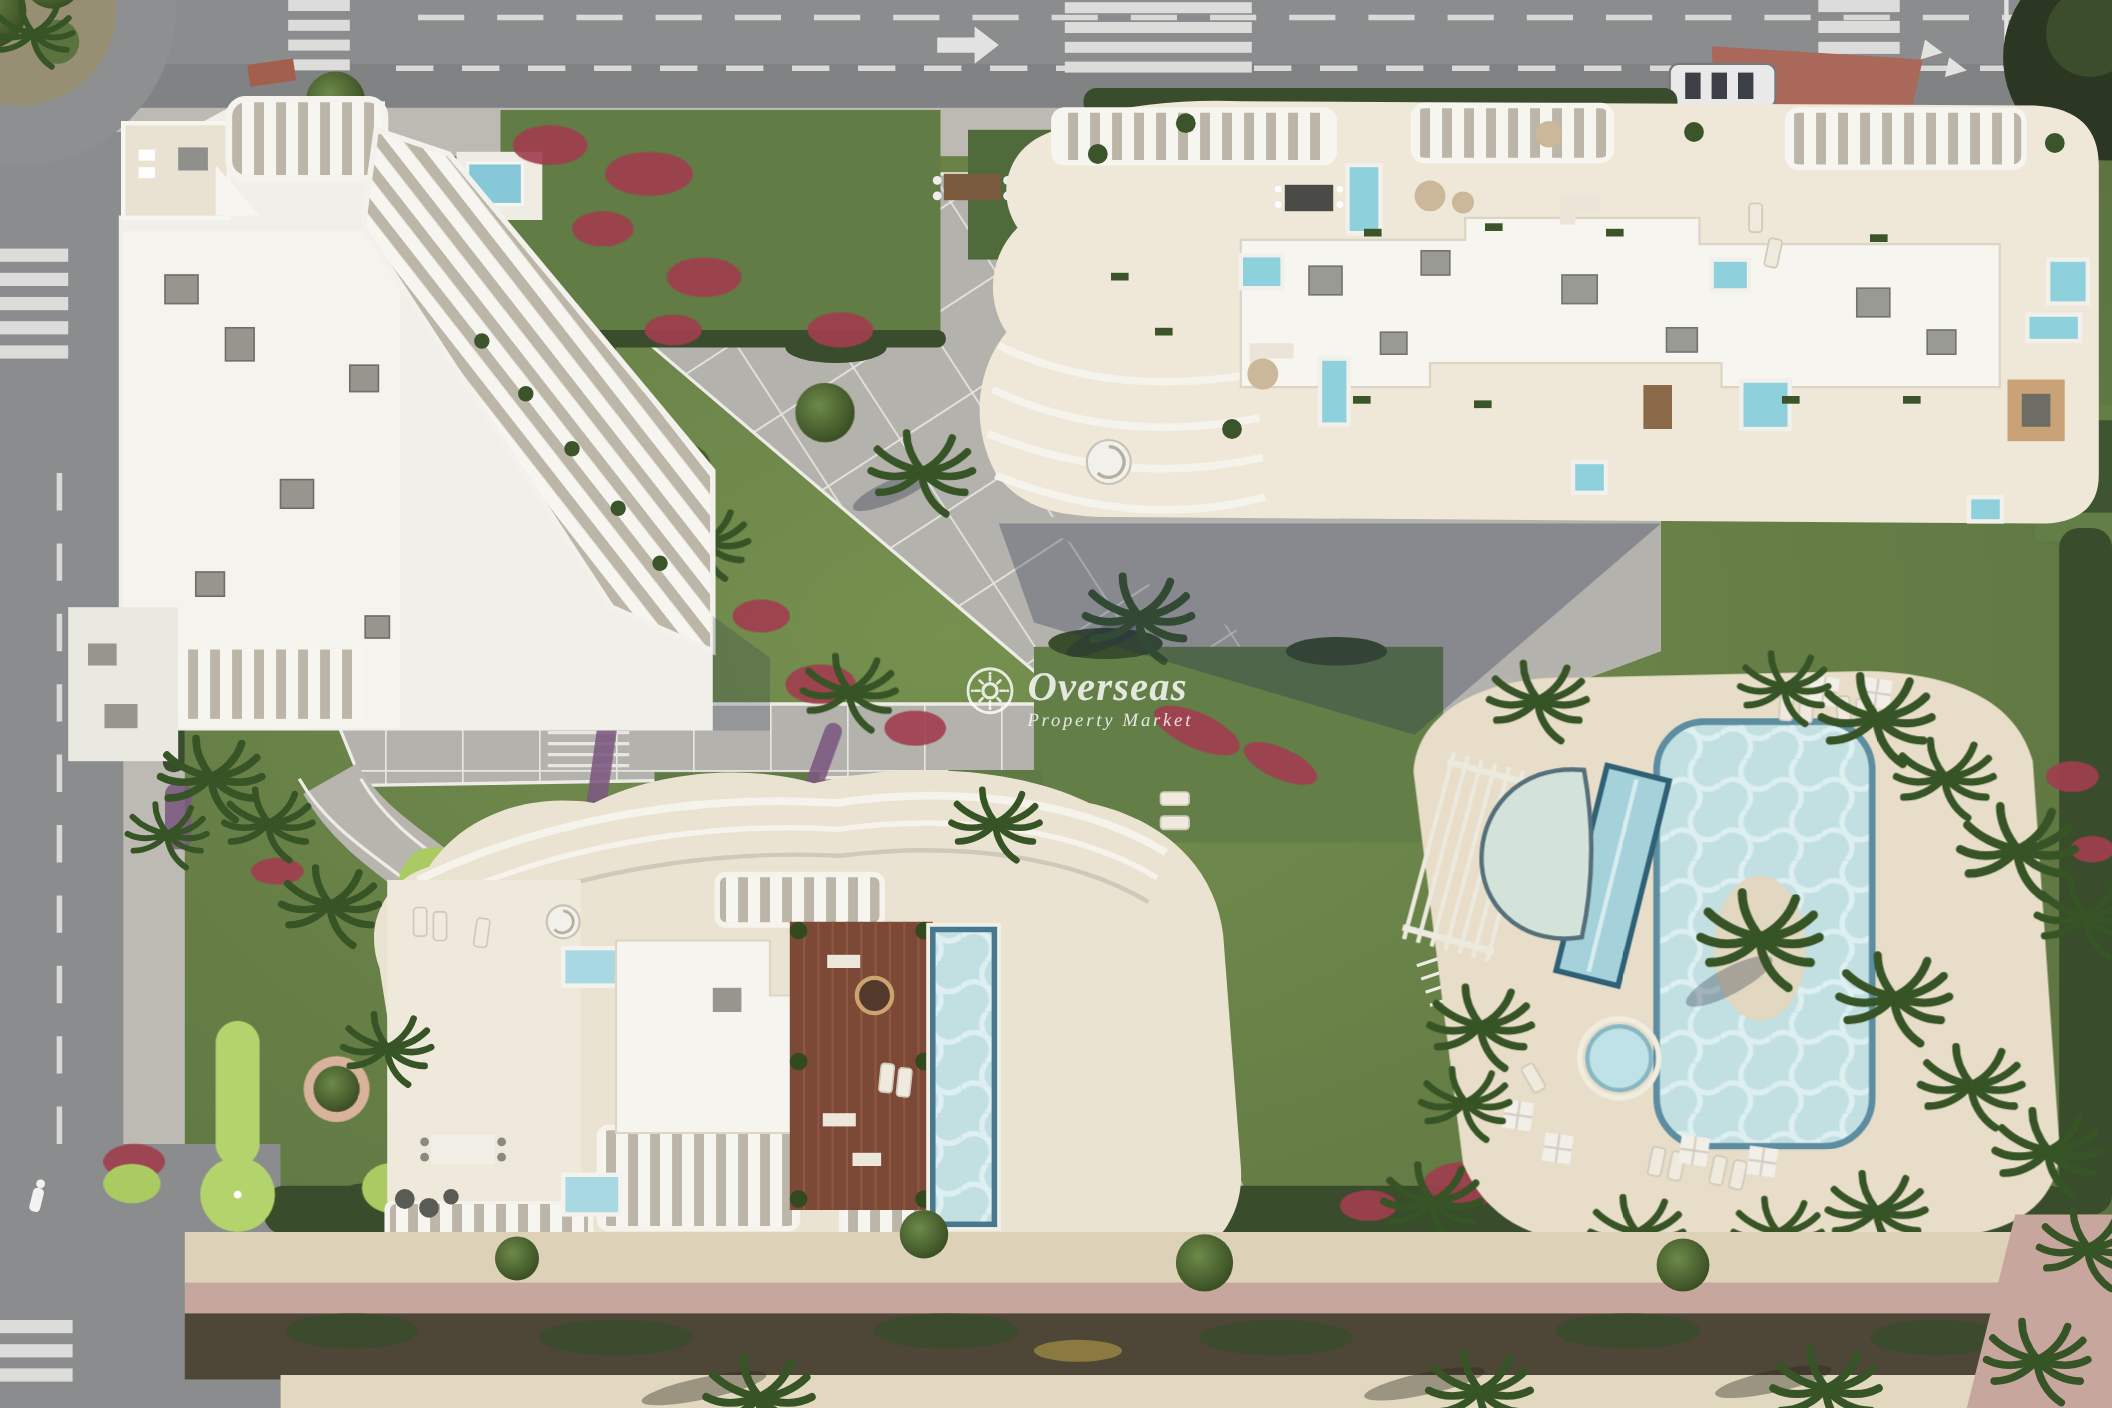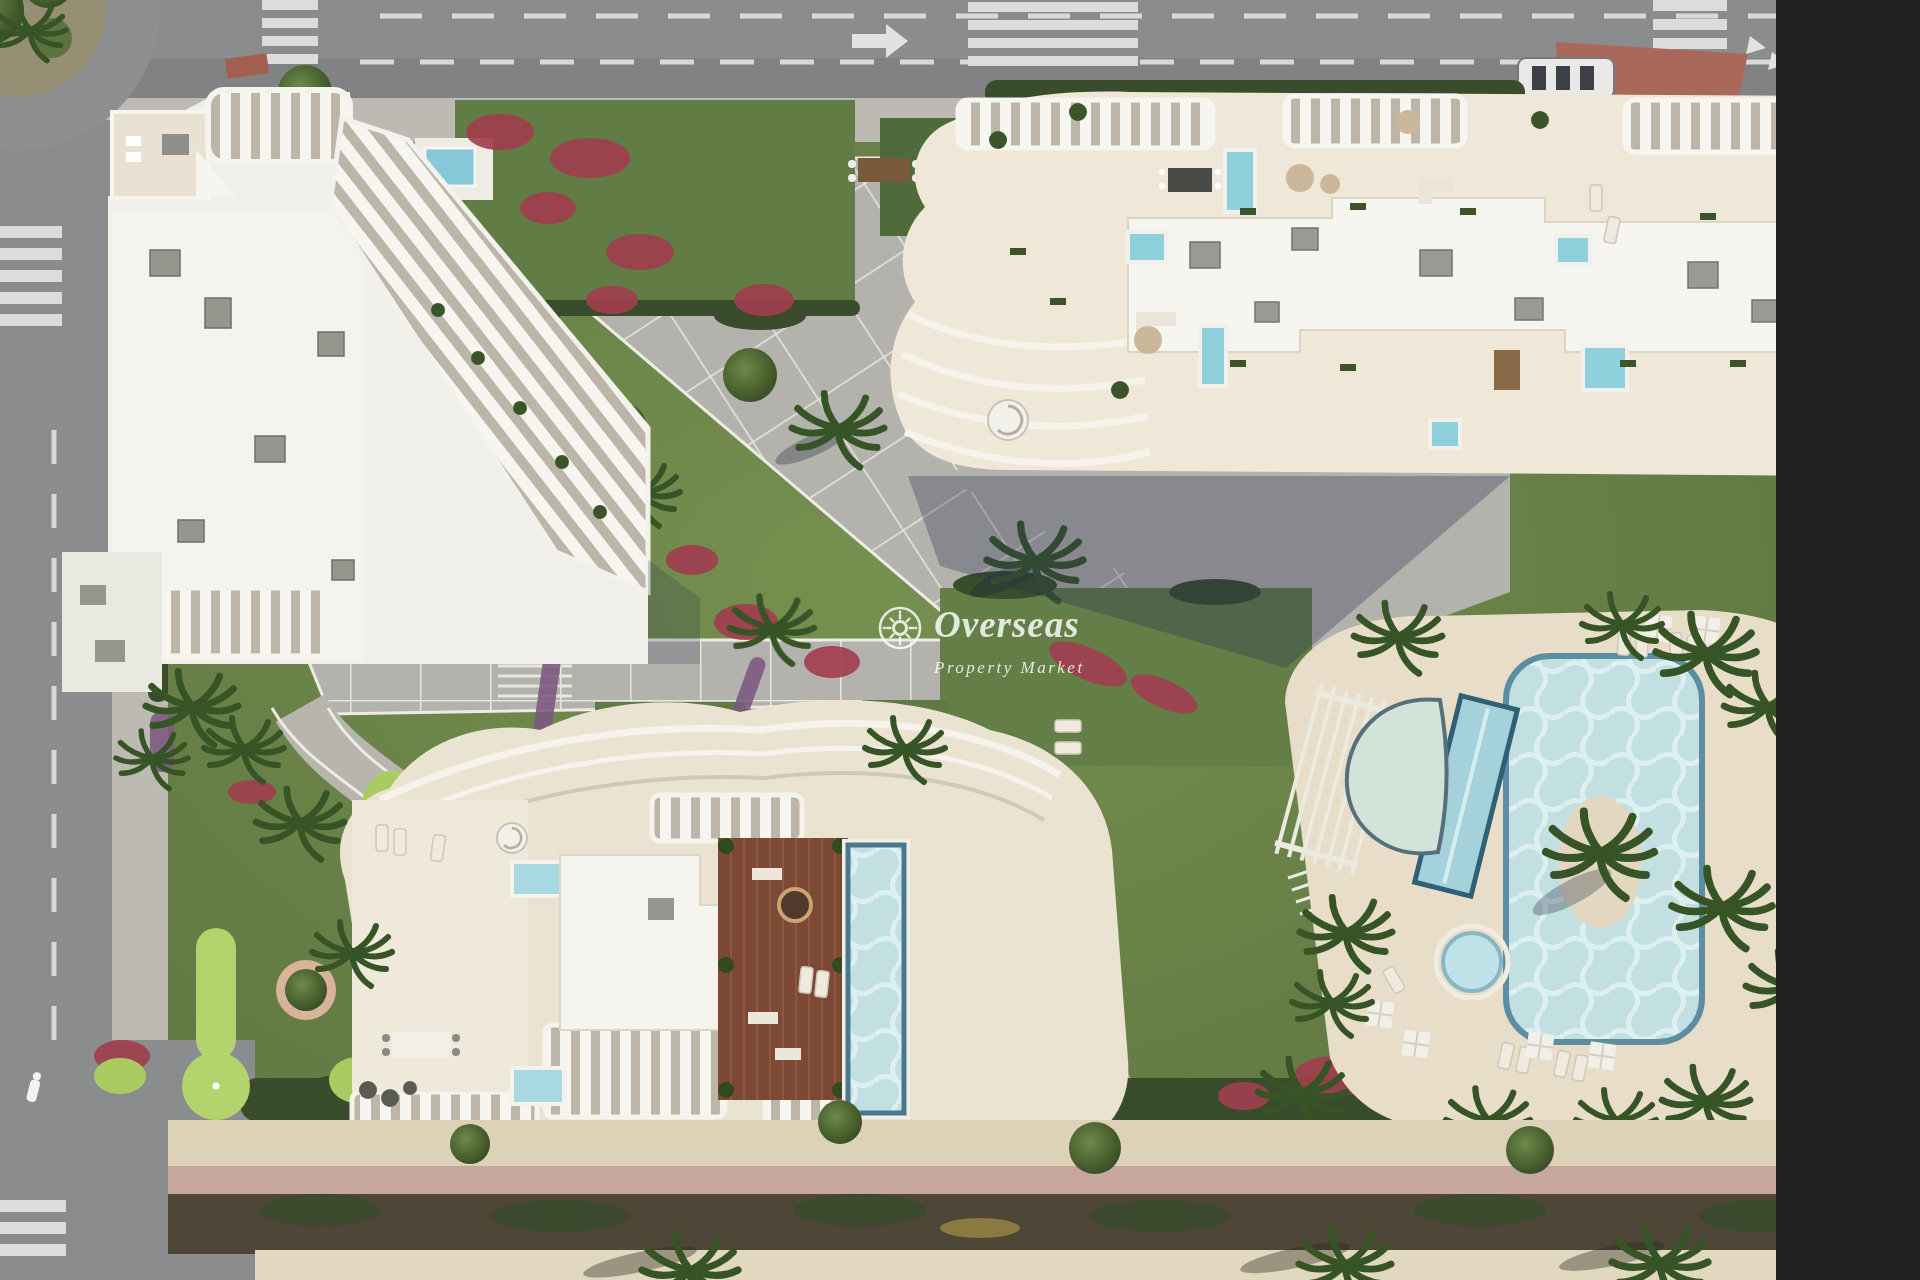--- a/index.html
+++ b/index.html
@@ -1,26 +1,26 @@
 <!DOCTYPE html>
 <html><head>
 <meta charset="utf-8">
 <style>
   html,body{margin:0;padding:0;background:#222;}
-  .stage{position:relative;width:1776px;height:1280px;overflow:hidden;
+  .stage{position:relative;width:1920px;height:1280px;overflow:hidden;
          font-family:"Liberation Sans",sans-serif;background:#0c4a6e;}
   .stage svg{position:absolute;inset:0;display:block;}
   .watermark{position:absolute;left:878px;top:606px;display:flex;align-items:center;gap:12px;
              color:rgba(255,255,255,0.82);pointer-events:none;}
   .wm-icon{width:44px;height:44px;}
   .wm-text{display:flex;flex-direction:column;line-height:1;}
   .wm-brand{font-family:"Liberation Serif",serif;font-style:italic;font-weight:600;
             font-size:37px;letter-spacing:1px;}
   .wm-tagline{font-family:"Liberation Serif",serif;font-style:italic;font-size:17px;
-              letter-spacing:2.5px;margin-top:16px;text-align:center;}
+              letter-spacing:2.5px;margin-top:3px;text-align:center;}
 </style>
 </head>
 <body>
 
 <div class="stage">
 <svg viewBox="0 0 1920 1280" width="1920" height="1280">
   <defs>
     <radialGradient id="lawnG" cx="45%" cy="45%" r="75%">
       <stop offset="0" stop-color="#76904f"></stop>
           <stop offset="1" stop-color="#586f3e"></stop>

